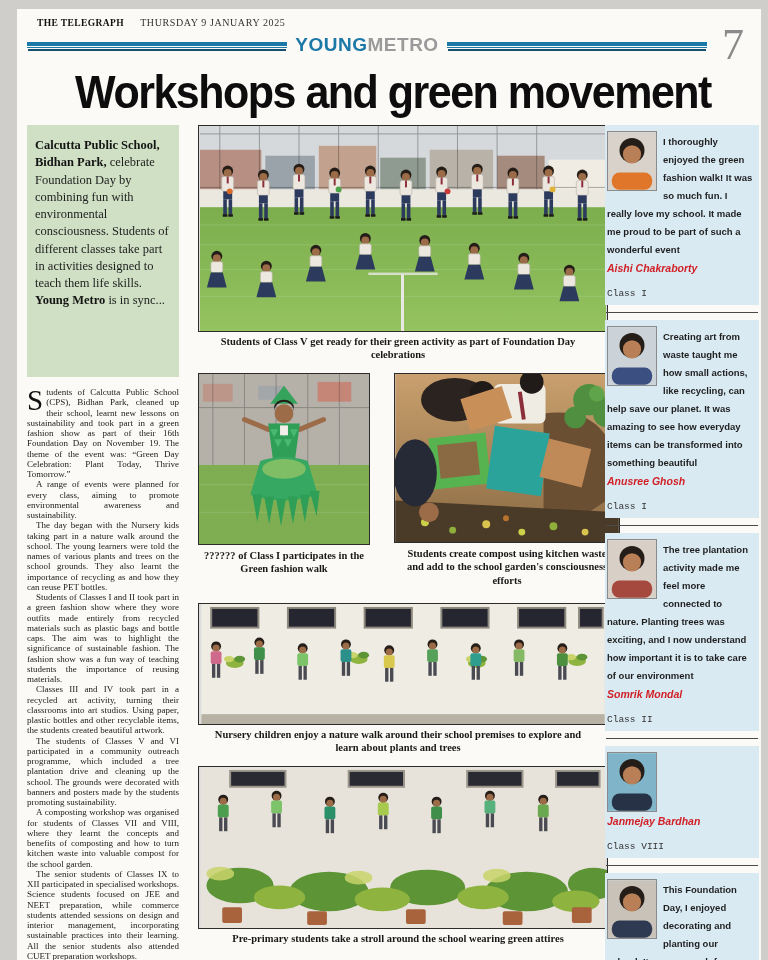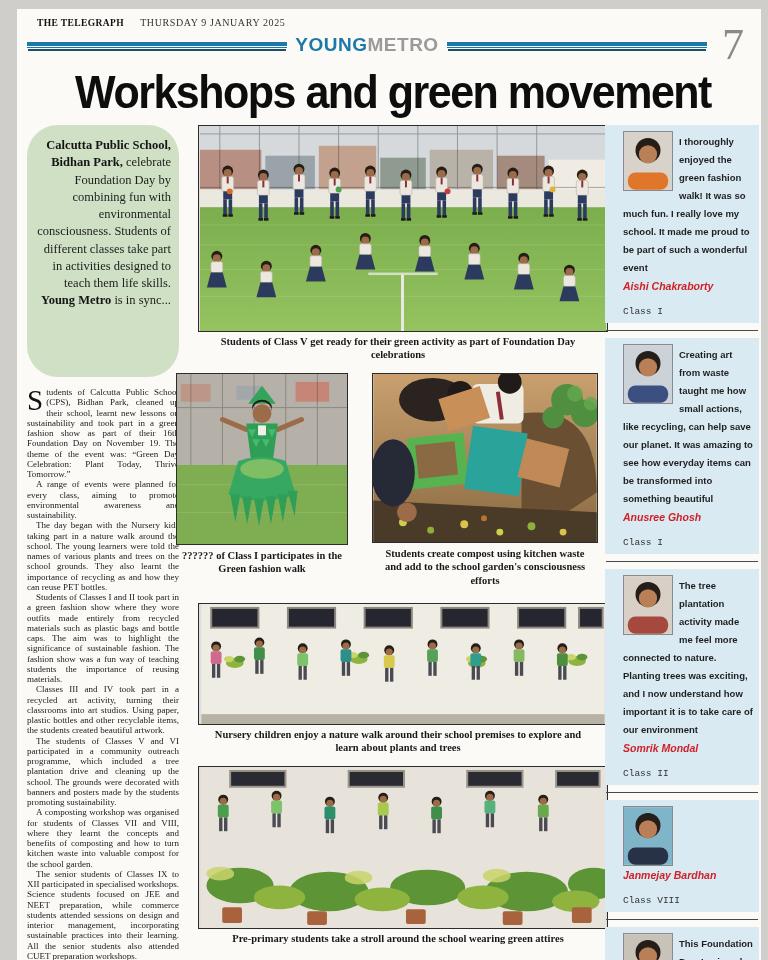--- a/index.html
+++ b/index.html
@@ -24,42 +24,42 @@
     font-family:"Liberation Sans", sans-serif; font-weight:800; font-size:43px;
     letter-spacing:-1.5px; text-align:center; color:#0d0d0d; margin:10px 0 10px 0;
     transform:scaleY(1.08); transform-origin:top center;
   }
 
   
   .content { display:grid; grid-template-columns:152px 412px 154px; column-gap:7px; align-items:start; }
 
   
   .intro-box {
-    background:#cfe0c4; height:252px; padding:12px 8px; text-align:right;
-    font-size:12.5px; line-height:1.38; color:#1d1d1d; overflow:hidden;border-radius:31px;
+    background:#cfe0c4; height:252px; padding:12px 8px; text-align:left;
+    font-size:12.5px; line-height:1.38; color:#1d1d1d; overflow:hidden;
   }
   .intro-box b { color:#141414; }
   .article { margin-top:10px; font-size:9px; line-height:1.14; text-align:justify; color:#1a1a1a; hyphens:auto; }
   .article p { margin:0; text-indent:9px; }
   .article p.first { text-indent:0; }
   .dropcap { float:left; font-size:29px; line-height:24px; padding:1px 3px 0 0; font-weight:400; color:#111; }
 
   
   figure { margin:0 0 6px 12px; }
   figure svg { display:block; border:1px solid #2c2c2c; background:#ddd; }
   figcaption {
     font-weight:bold; font-size:10.5px; line-height:1.25; text-align:center;
     color:#181818; padding:3px 6px 6px 6px;
   }
-  .photo-row { display:flex; gap:12px;justify-content:flex-end; }
+  .photo-row { display:flex; gap:12px; }
   .photo-row figure { flex:0 0 auto; }
   .photo-row figcaption { padding-top:4px; }
 
   
-  .testimonial { background:#d9eaf3; padding:6px 6px 6px 18px; overflow:hidden; }
+  .testimonial { background:#d9eaf3; padding:6px 6px 6px 2px; overflow:hidden; }
   .testimonial .tphoto { float:left; width:50px; height:60px; margin:0 6px 3px 0; border:1px solid #8a8a8a; }
   .quote { font-family:"Liberation Sans", sans-serif; font-weight:bold; font-size:9.5px; line-height:1.2; color:#1f1f1f; }
   .student-name { font-family:"Liberation Sans", sans-serif; font-weight:bold; font-style:italic; font-size:10.5px; color:#d22027; margin-top:5px; clear:both; }
   .student-class { font-family:Liberation Mono, monospace; font-size:9.5px; color:#333; margin-top:14px; }
   .tsep { border:none; border-top:1px solid #4a4a4a; margin:7px 1px; }
 
   
   .t1 { --bg:#d8d2ca; --shirt:#e0762a; }
   .t2 { --bg:#ccd3d8; --shirt:#3b4f80; }
   .t3 { --bg:#d8cfc6; --shirt:#a5493e; }

